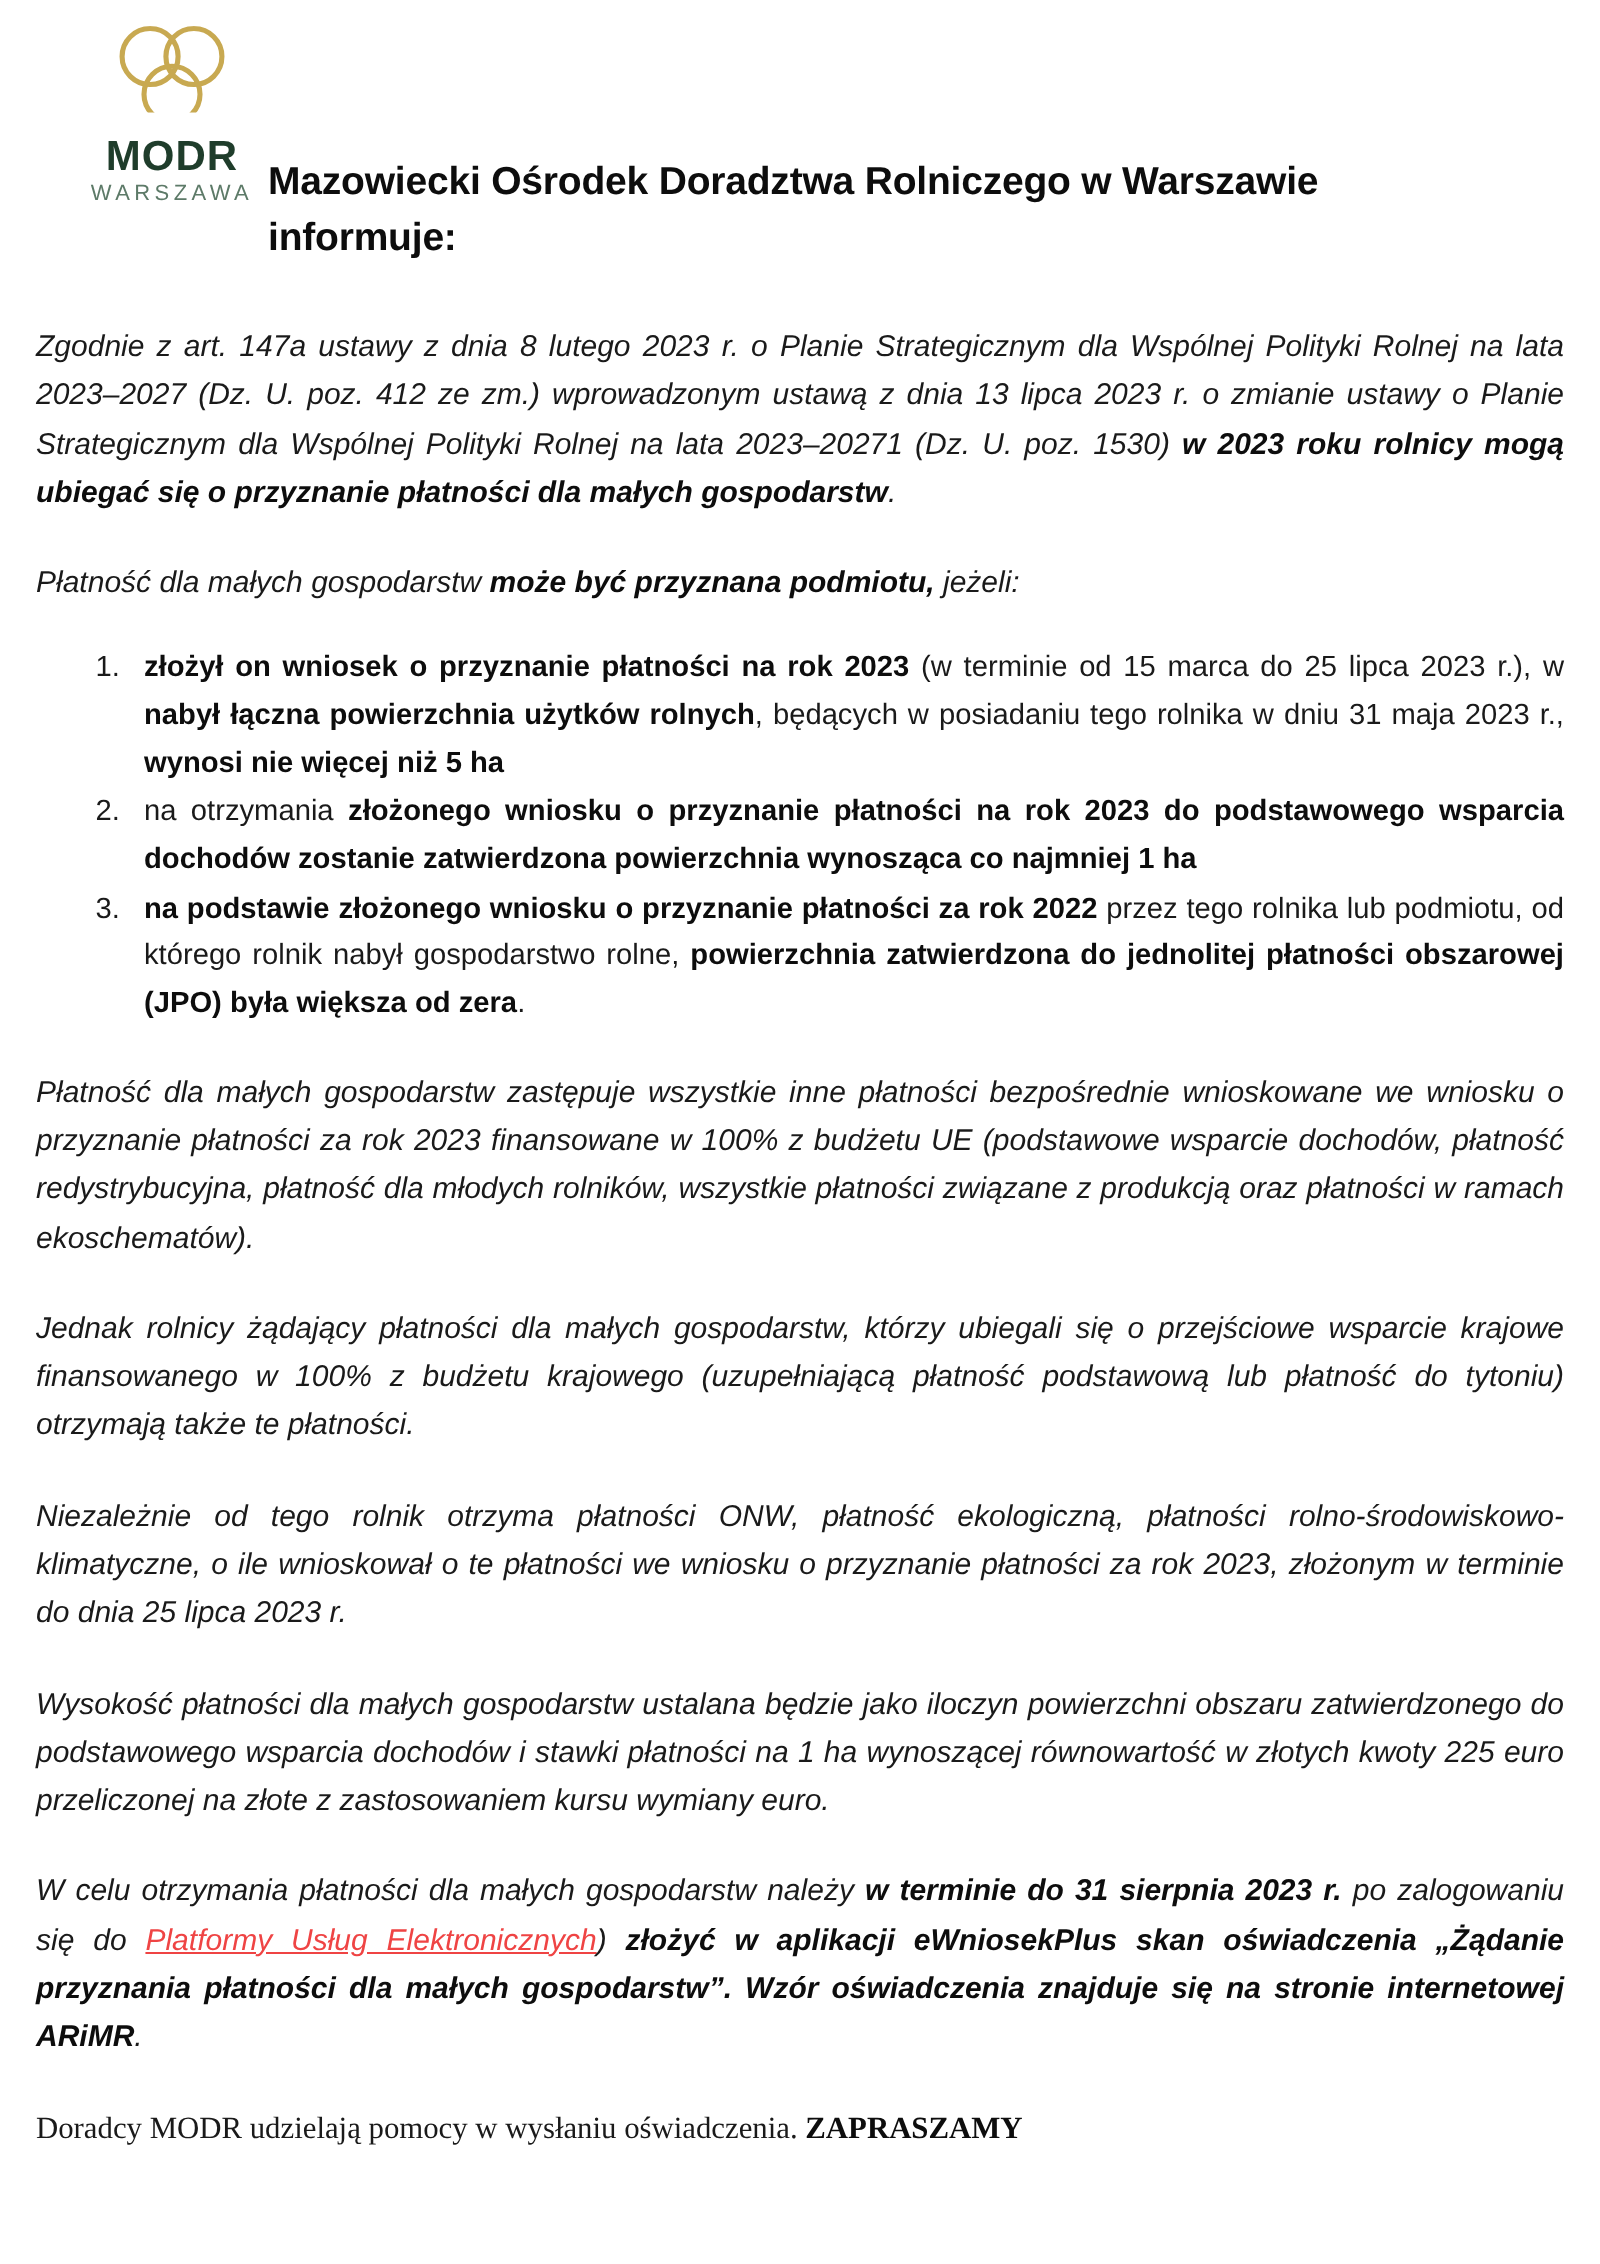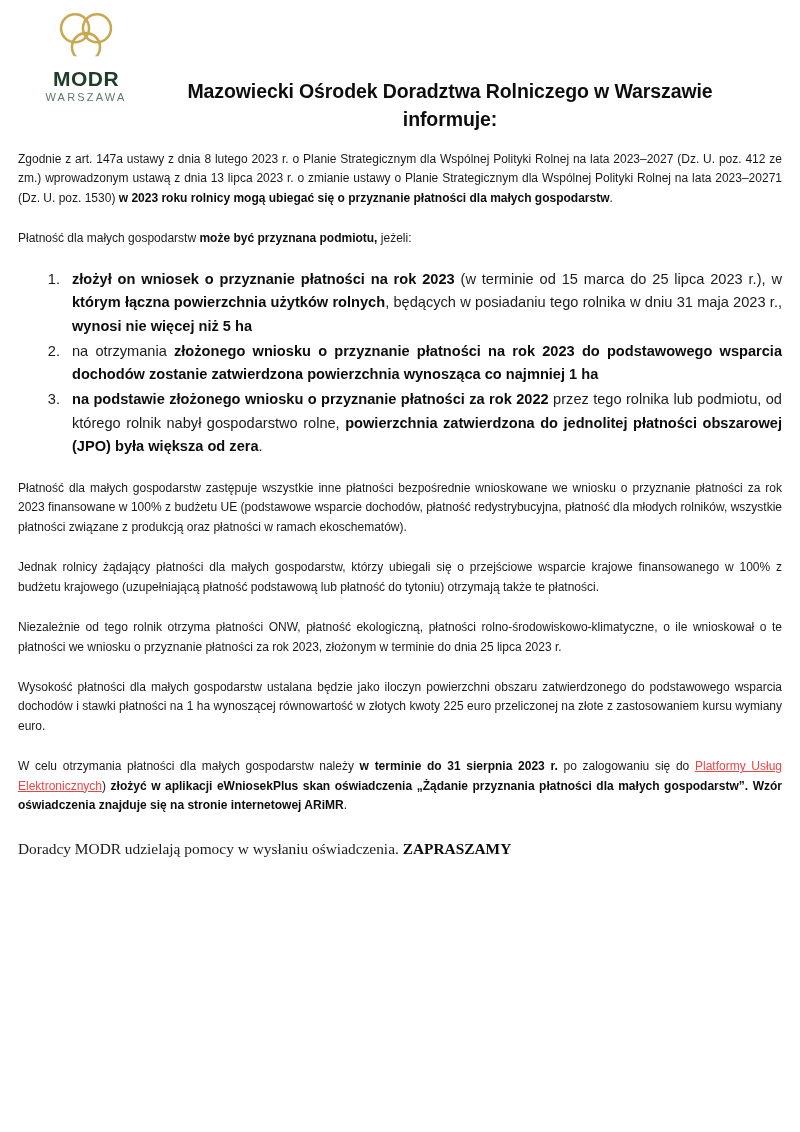--- a/index.html
+++ b/index.html
@@ -60,39 +60,39 @@
     color: #5d7a68;
     line-height: 1;
     margin-top: 3px;
   }
 
   .doc-title {
     position: absolute;
     left: 118px;
     right: 18px;
     top: 78px;
-    text-align: center;
     font-size: 19.5px;
     font-weight: bold;
     line-height: 1.42;
     color: #0d0d0d;
     letter-spacing: -0.1px;
   }
 
   
   .content {
     padding: 0 2px 0 2px;
   }
   p.para {
-    margin: 0 0 21px 0;
-    font-size: 12px;
+    margin: 12px 0 21px 0;
+    font-size: 15px;
     line-height: 1.62;
     text-align: justify;
     color: #1a1a1a;
     hyphens: none;
+    font-style: italic;
   }
   p.para.tight {
     margin-bottom: 19px;
   }
   b, strong { font-weight: bold; color: #0d0d0d; }
 
   ol.conditions {
     margin: 0 0 20px 0;
     padding-left: 46px;
     list-style-position: outside;
@@ -150,21 +150,21 @@
     </div>
   </div>
 
   <div class="content">
 
     <p class="para"><span>Zgodnie z art. 147a ustawy z dnia 8 lutego 2023 r. o Planie Strategicznym dla Wspólnej Polityki Rolnej na lata 2023–2027 (Dz. U. poz. 412 ze zm.) wprowadzonym ustawą z dnia 13 lipca 2023 r. o zmianie ustawy o Planie Strategicznym dla Wspólnej Polityki Rolnej na lata 2023–20271 (Dz. U. poz. 1530) </span><b>w 2023 roku rolnicy mogą ubiegać się o przyznanie płatności dla małych gospodarstw</b><span>.</span></p>
 
     <p class="para tight"><span>Płatność dla małych gospodarstw </span><b>może być przyznana podmiotu,</b><span> jeżeli:</span></p>
 
     <ol class="conditions">
-      <li><b>złożył on wniosek o przyznanie płatności na rok 2023</b><span> (w terminie od 15 marca do 25 lipca 2023 r.), w </span><b>którym łączna powierzchnia użytków rolnych</b><span>, będących w posiadaniu tego rolnika w dniu 31 maja 2023 r., </span><b>wynosi nie więcej niż 5 ha</b><span></span></li>
+      <li><b>złożył on wniosek o przyznanie płatności na rok 2023</b><span> (w terminie od 15 marca do 25 lipca 2023 r.), w </span><b>nabył łączna powierzchnia użytków rolnych</b><span>, będących w posiadaniu tego rolnika w dniu 31 maja 2023 r., </span><b>wynosi nie więcej niż 5 ha</b><span></span></li>
       <li><b></b><span>na otrzymania </span><b>złożonego wniosku o przyznanie płatności na rok 2023 do podstawowego wsparcia dochodów zostanie zatwierdzona powierzchnia wynosząca co najmniej 1 ha</b><span></span><b></b><span></span></li>
       <li><b>na podstawie złożonego wniosku o przyznanie płatności za rok 2022</b><span> przez tego rolnika lub podmiotu, od którego rolnik nabył gospodarstwo rolne, </span><b>powierzchnia zatwierdzona do jednolitej płatności obszarowej (JPO) była większa od zera</b><span>.</span><b></b><span></span></li>
     </ol>
 
     <p class="para">Płatność dla małych gospodarstw zastępuje wszystkie inne płatności bezpośrednie wnioskowane we wniosku o przyznanie płatności za rok 2023 finansowane w 100% z budżetu UE (podstawowe wsparcie dochodów, płatność redystrybucyjna, płatność dla młodych rolników, wszystkie płatności związane z produkcją oraz płatności w ramach ekoschematów).</p>
 
     <p class="para">Jednak rolnicy żądający płatności dla małych gospodarstw, którzy ubiegali się o przejściowe wsparcie krajowe finansowanego w 100% z budżetu krajowego (uzupełniającą płatność podstawową lub płatność do tytoniu) otrzymają także te płatności.</p>
 
     <p class="para">Niezależnie od tego rolnik otrzyma płatności ONW, płatność ekologiczną, płatności rolno-środowiskowo-klimatyczne, o ile wnioskował o te płatności we wniosku o przyznanie płatności za rok 2023, złożonym w terminie do dnia 25 lipca 2023 r.</p>
 

